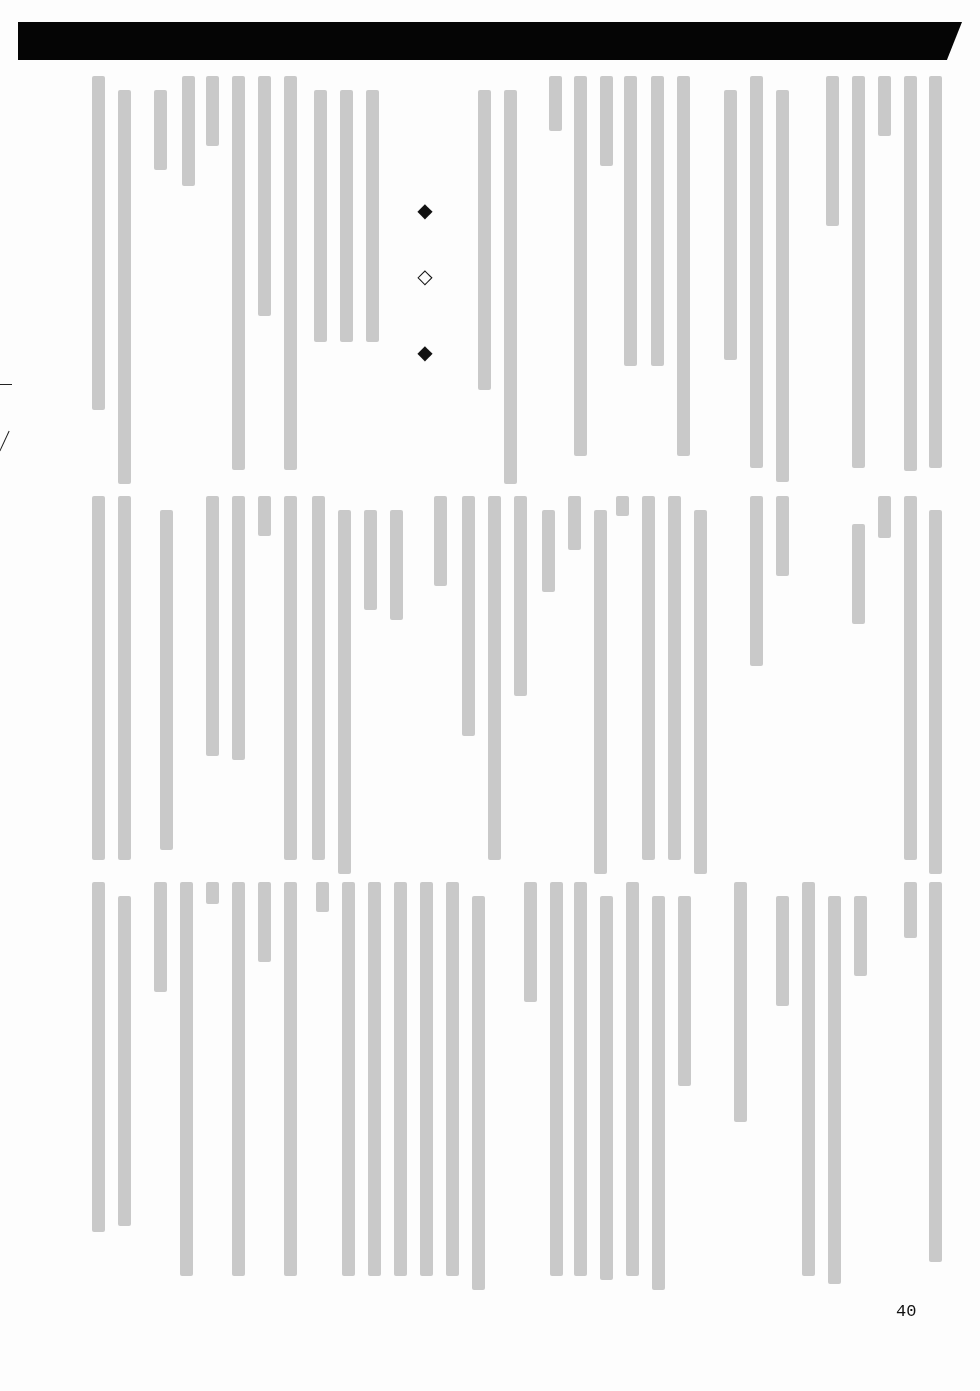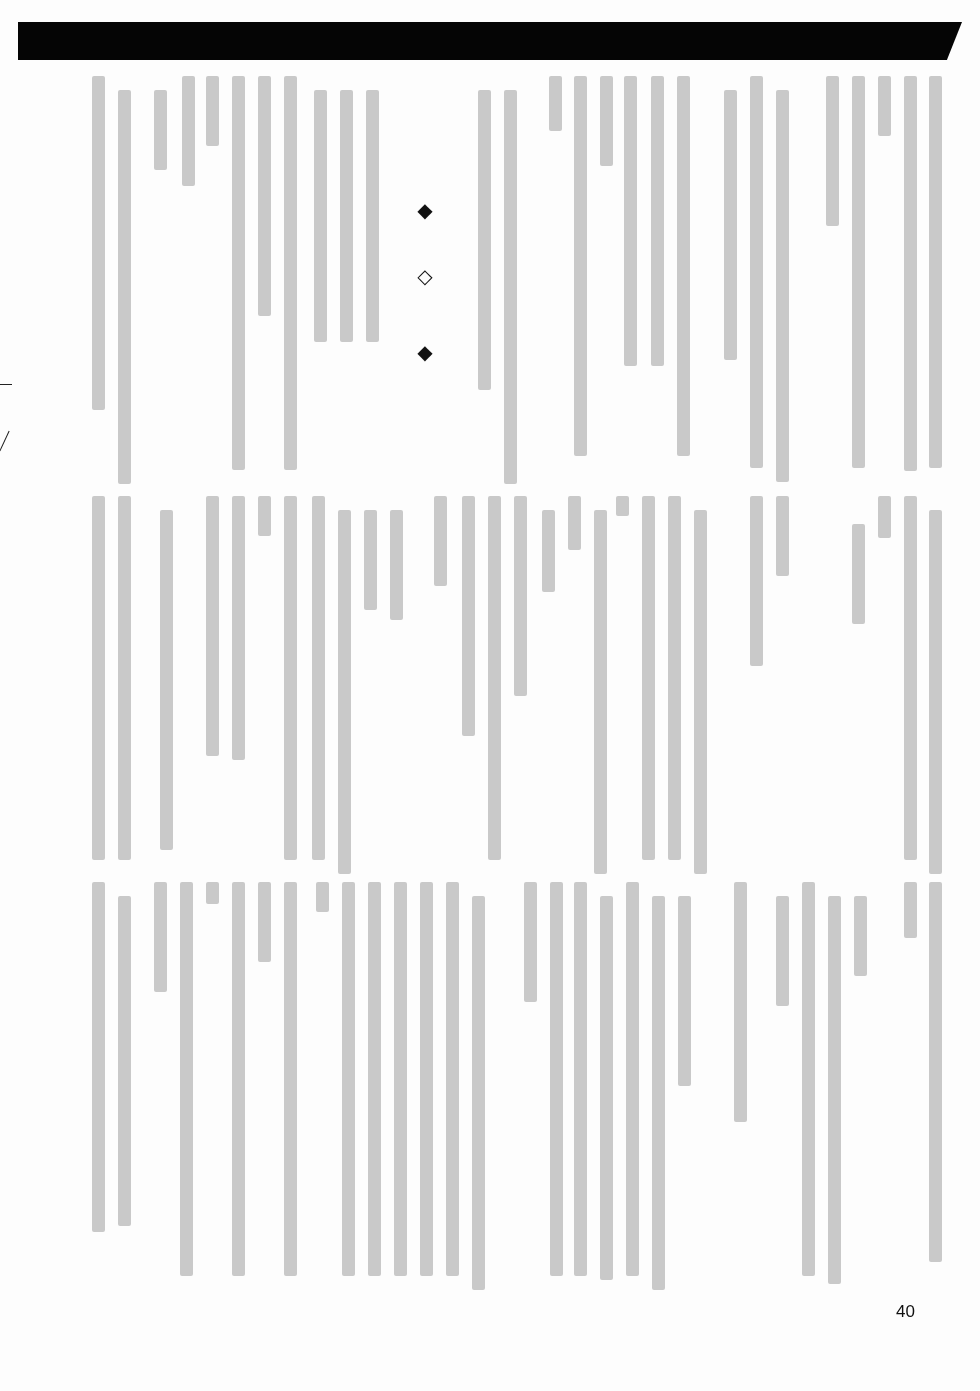--- a/index.html
+++ b/index.html
@@ -2,21 +2,21 @@
 <html><head>
 <meta charset="utf-8">
 <style>
   html,body{margin:0;padding:0;background:#fff;}
   #page{position:relative;width:980px;height:1391px;background:#fdfdfd;overflow:hidden;
         font-family:"DejaVu Serif",serif;}
   #header-bar{position:absolute;left:18px;top:22px;width:944px;height:38px;background:#050505;
         clip-path:polygon(0 0,100% 0,98.4% 100%,0 100%);}
   .col{position:absolute;width:13px;background:#c9c9c9;border-radius:2px;}
   .ornament{position:absolute;width:22px;text-align:center;font-size:20px;color:#111;line-height:20px;}
-  #page-number{position:absolute;left:896px;top:1302px;font-family:Liberation Sans, sans-serif;
+  #page-number{position:absolute;left:896px;top:1302px;font-family:Liberation Mono, monospace;
         font-size:17px;color:#111;}
   .edge-mark{position:absolute;background:#222;}
 </style>
 </head>
 <body>
 
 <div id="page">
   <div id="header-bar"></div>
   <div id="text-area">
       <div class="col" style="left: 929px; top: 76px; height: 392px;"></div>

